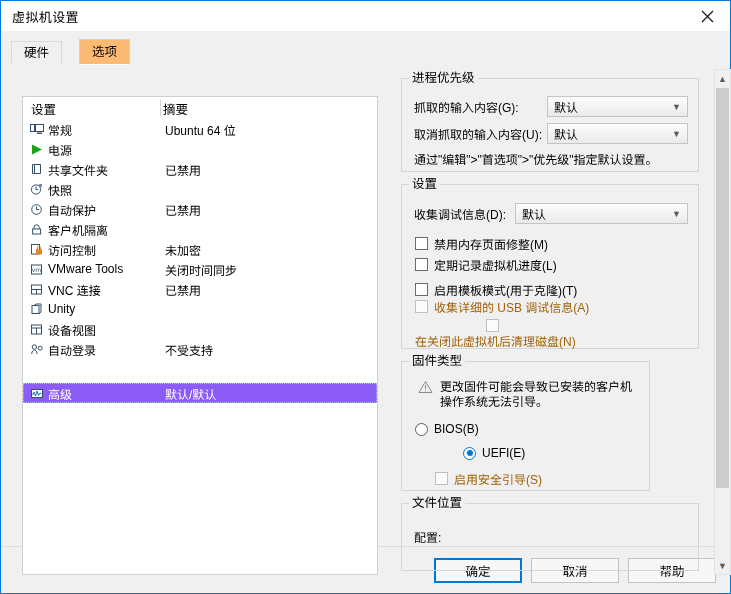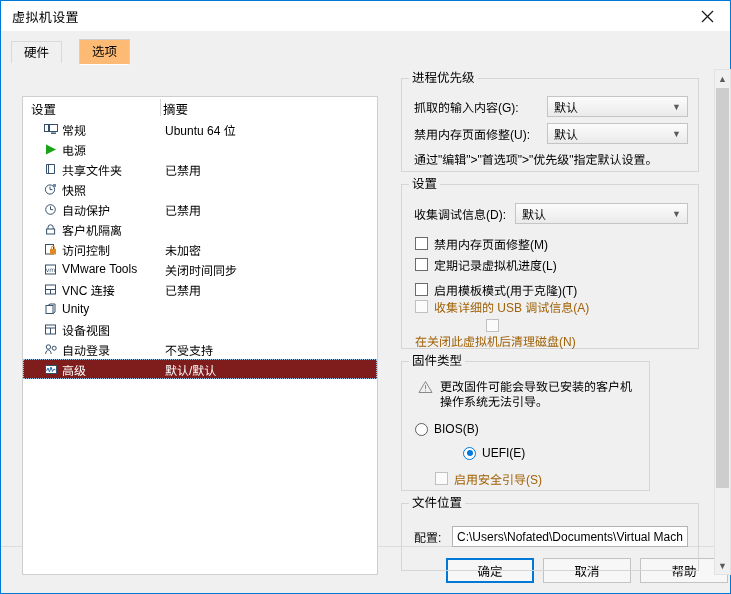--- a/index.html
+++ b/index.html
@@ -148,21 +148,21 @@
     display: flex;
     align-items: center;
     height: 20px;
     cursor: default;
     position: relative;
   }
   .list-row .cell-name {
     width: 137px;
     display: flex;
     align-items: center;
-    padding-left: 21px;
+    padding-left: 7px;
     box-sizing: border-box;
     overflow: hidden;
     white-space: nowrap;
   }
   .list-row .cell-summary {
     padding-left: 5px;
     white-space: nowrap;
     overflow: hidden;
     font-size: 12px;
   }
@@ -172,24 +172,25 @@
     height: 16px;
     display: inline-flex;
     align-items: center;
     justify-content: flex-start;
   }
   .list-row .row-label {
     font-size: 12px;
     padding-left: 1px;
   }
   .list-row.selected {
-    background: #7f1d1d;
+    background: #8b5cf6;
     color: #ffffff;
     outline: 1px dotted #9dc6e8;
     outline-offset: -1px;
+    margin-top: 24px;
   }
 
   
   #options-panel {
     position: absolute;
     left: 382px;
     top: 5px;
     width: 321px;
     height: 506px;
     overflow: hidden;
@@ -355,21 +356,21 @@
 
   
   #buttonbar {
     height: 47px;
     min-height: 47px;
     background: #f0f0f0;
     border-top: 1px solid #dcdcdc;
     display: flex;
     align-items: center;
     justify-content: flex-end;
-    padding-right: 2px;
+    padding-right: 14px;
     box-sizing: border-box;
     gap: 9px;
   }
   .dlg-button {
     width: 88px;
     height: 25px;
     background: #f7f7f7;
     border: 1px solid #c3c3c3;
     box-sizing: border-box;
     font-size: 12.5px;
@@ -601,21 +602,21 @@
 
           <div class="field-row" style="left:12px; top:19px;">
             <span class="field-label">抓取的输入内容(G):</span>
           </div>
           <div class="combo" style="position:absolute; left:145px; top:17px; width:141px;">
             <span>默认</span>
             <span class="chev">▼</span>
           </div>
 
           <div class="field-row" style="left:12px; top:46px;">
-            <span class="field-label">禁用内存页面修整(U):</span>
+            <span class="field-label">取消抓取的输入内容(U):</span>
           </div>
           <div class="combo" style="position:absolute; left:145px; top:44px; width:141px;">
             <span>默认</span>
             <span class="chev">▼</span>
           </div>
 
           <div class="hint-text" style="left:12px; top:71px;">通过"编辑"&gt;"首选项"&gt;"优先级"指定默认设置。</div>
         </div>
 
         <div class="group" style="left:8px; top:115px; width:298px; height:165px;">
@@ -681,23 +682,20 @@
             <span class="check-label">启用安全引导(S)</span>
           </div>
         </div>
 
         <div class="group" style="left:8px; top:434px; width:298px; height:68px;">
           <div class="group-title">文件位置</div>
 
           <div class="field-row" style="left:12px; top:24px;">
             <span class="field-label">配置:</span>
           </div>
-          <div class="textbox" style="position:absolute; left:50px; top:22px; width:236px;">
-            <span>C:\Users\Nofated\Documents\Virtual Mach</span>
-          </div>
         </div>
 
       </div>
 
       <div id="opt-scrollbar">
         <div class="sb-arrow up">
           <span>▲</span>
         </div>
         <div class="sb-thumb"></div>
         <div class="sb-arrow down">

